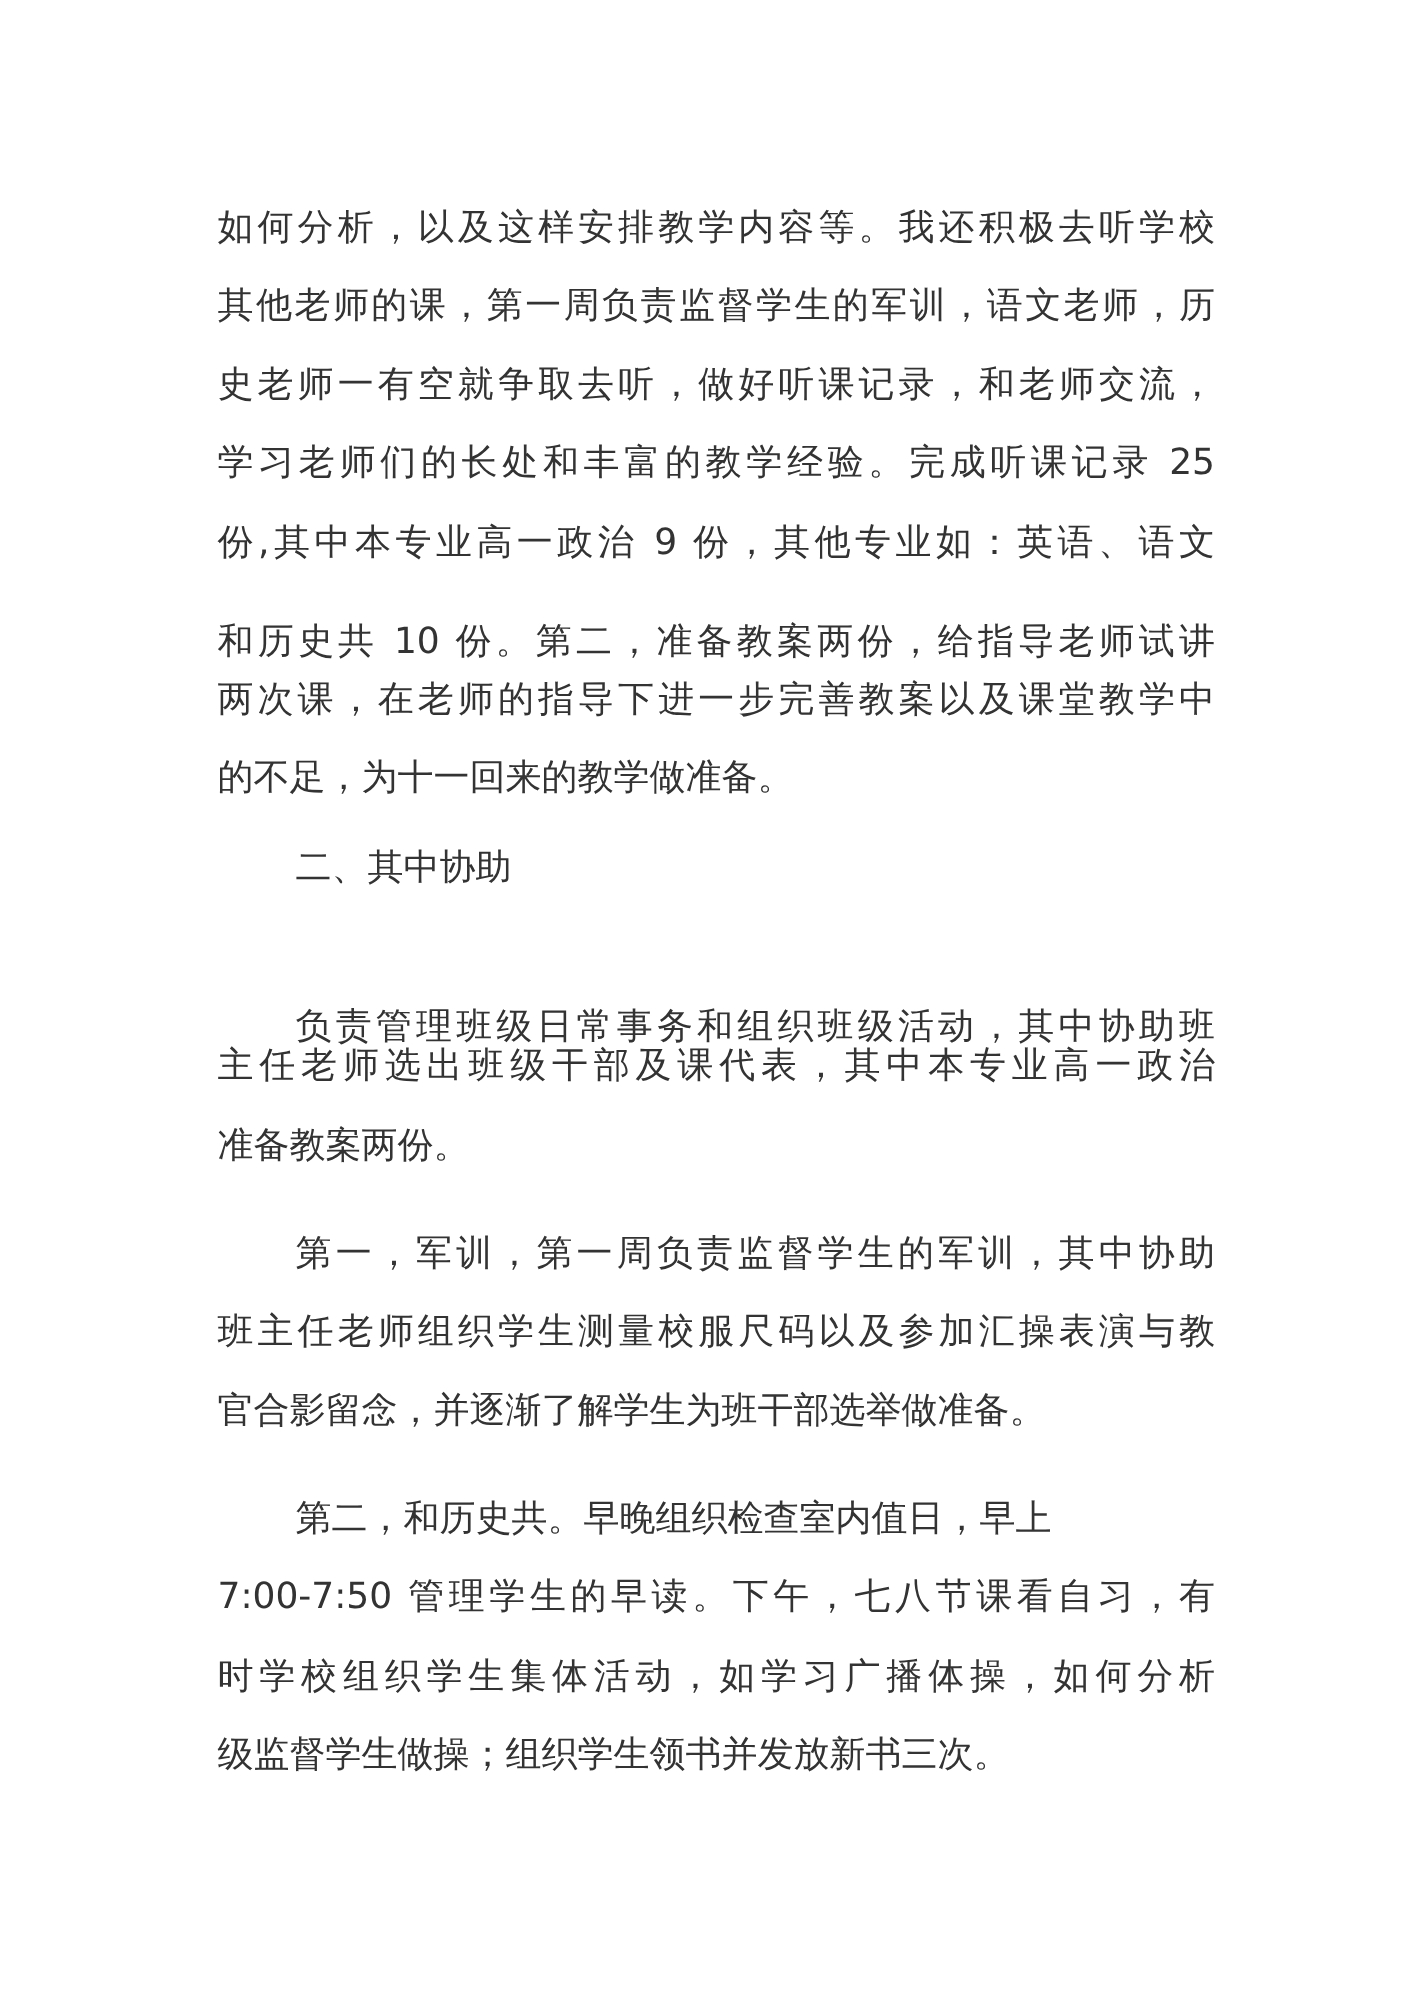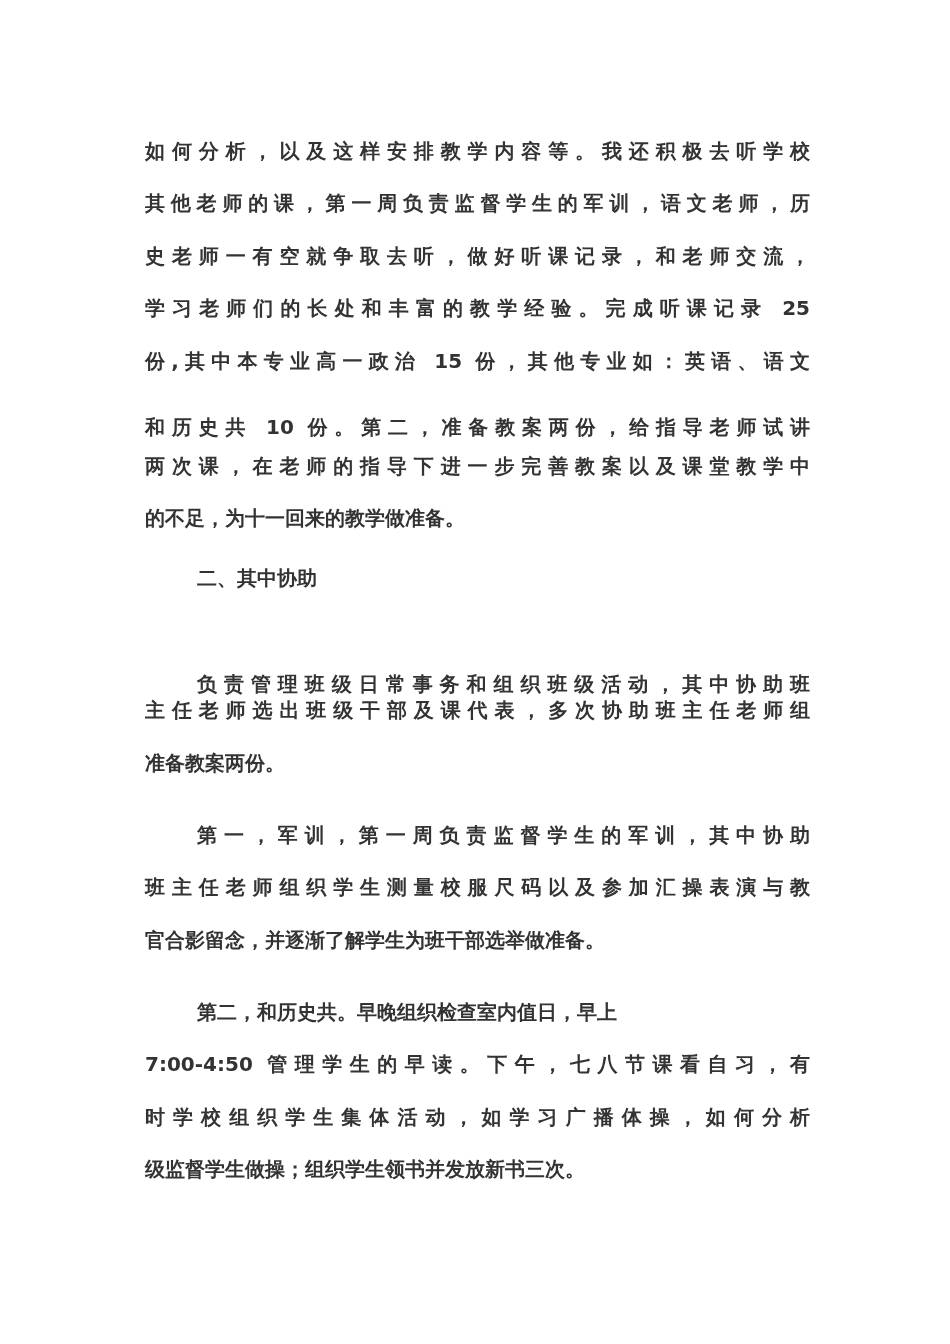--- a/index.html
+++ b/index.html
@@ -3,62 +3,61 @@
   <meta charset="utf-8">
   <style>
     html, body { margin: 0; padding: 0; background: #ffffff; }
     body { width: 950px; height: 1344px; position: relative; overflow: hidden; }
     .page { position: absolute; left: 0; top: 0; width: 950px; height: 1344px; background: #ffffff; }
     .line {
       position: absolute;
       left: 145px;
       width: 665px;
       font-family: "DejaVu Sans", "Liberation Sans", sans-serif;
-      font-size: 20px;
+      font-size: 24px;
       color: #333333;
       white-space: nowrap;
       line-height: 30px;
       text-align: justify;
       text-align-last: justify;
-      font-weight: bold;
     }
     .line.last { text-align-last: left; }
     .line.indent { left: 197px; width: 613px; }
     .line.heading { left: 197px; text-align-last: left; }
   </style>
 </head>
 <body>
 
 <div class="page">
 
   <div>
     <div class="line" style="top:136px">如何分析，以及这样安排教学内容等。我还积极去听学校</div>
     <div class="line" style="top:188px">其他老师的课，第一周负责监督学生的军训，语文老师，历</div>
     <div class="line" style="top:241px">史老师一有空就争取去听，做好听课记录，和老师交流，</div>
     <div class="line" style="top:293px">学习老师们的长处和丰富的教学经验。完成听课记录 25</div>
-    <div class="line" style="top:346px">份,其中本专业高一政治 15 份，其他专业如：英语、语文</div>
+    <div class="line" style="top:346px">份,其中本专业高一政治 9 份，其他专业如：英语、语文</div>
     <div class="line" style="top:412px">和历史共 10 份。第二，准备教案两份，给指导老师试讲</div>
     <div class="line" style="top:451px">两次课，在老师的指导下进一步完善教案以及课堂教学中</div>
     <div class="line last" style="top:503px">的不足，为十一回来的教学做准备。</div>
   </div>
 
   <div class="line heading" style="top:563px">二、其中协助</div>
 
   <div>
     <div class="line indent" style="top:669px">负责管理班级日常事务和组织班级活动，其中协助班</div>
-    <div class="line" style="top:695px">主任老师选出班级干部及课代表，多次协助班主任老师组</div>
+    <div class="line" style="top:695px">主任老师选出班级干部及课代表，其中本专业高一政治</div>
     <div class="line last" style="top:748px">准备教案两份。</div>
   </div>
 
   <div>
     <div class="line indent" style="top:820px">第一，军训，第一周负责监督学生的军训，其中协助</div>
     <div class="line" style="top:872px">班主任老师组织学生测量校服尺码以及参加汇操表演与教</div>
     <div class="line last" style="top:925px">官合影留念，并逐渐了解学生为班干部选举做准备。</div>
   </div>
 
   <div>
     <div class="line indent last" style="top:997px;width:560px">第二，和历史共。早晚组织检查室内值日，早上</div>
-    <div class="line" style="top:1049px">7:00-4:50 管理学生的早读。下午，七八节课看自习，有</div>
+    <div class="line" style="top:1049px">7:00-7:50 管理学生的早读。下午，七八节课看自习，有</div>
     <div class="line" style="top:1102px">时学校组织学生集体活动，如学习广播体操，如何分析</div>
     <div class="line last" style="top:1154px">级监督学生做操；组织学生领书并发放新书三次。</div>
   </div>
 
 </div>
 
 </body></html>

